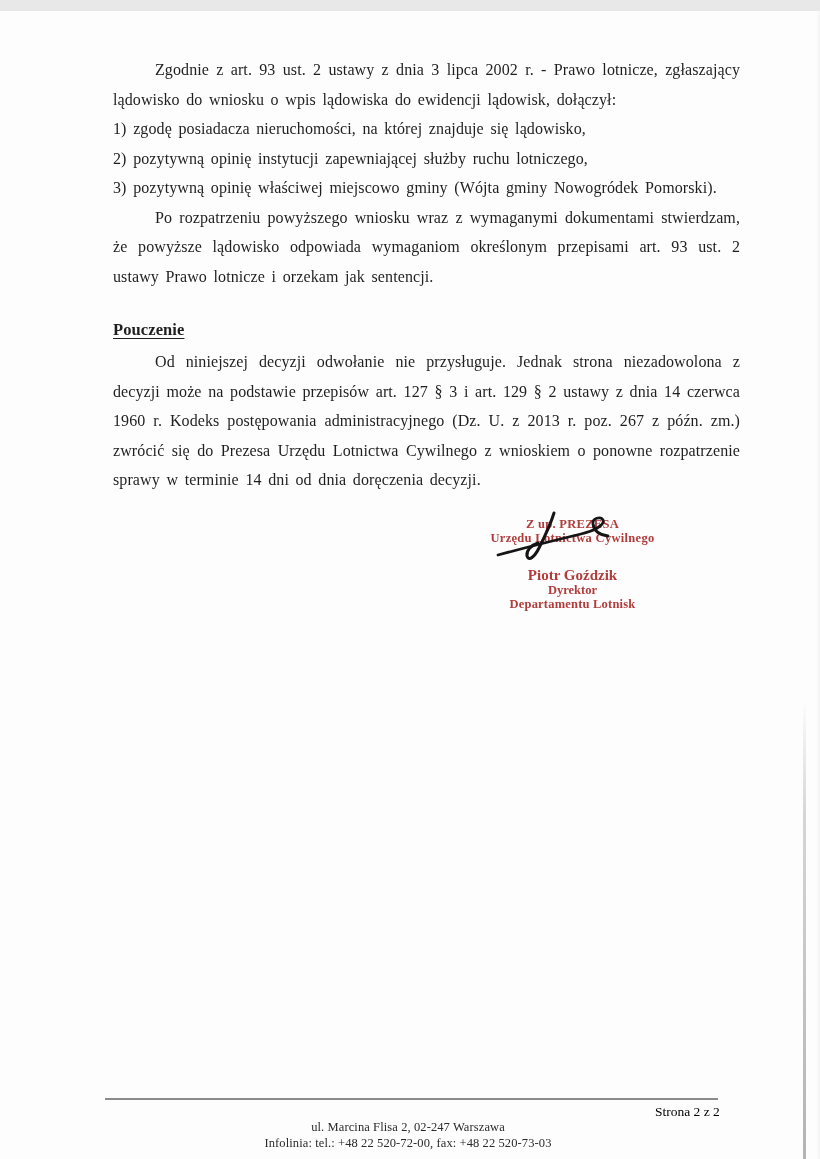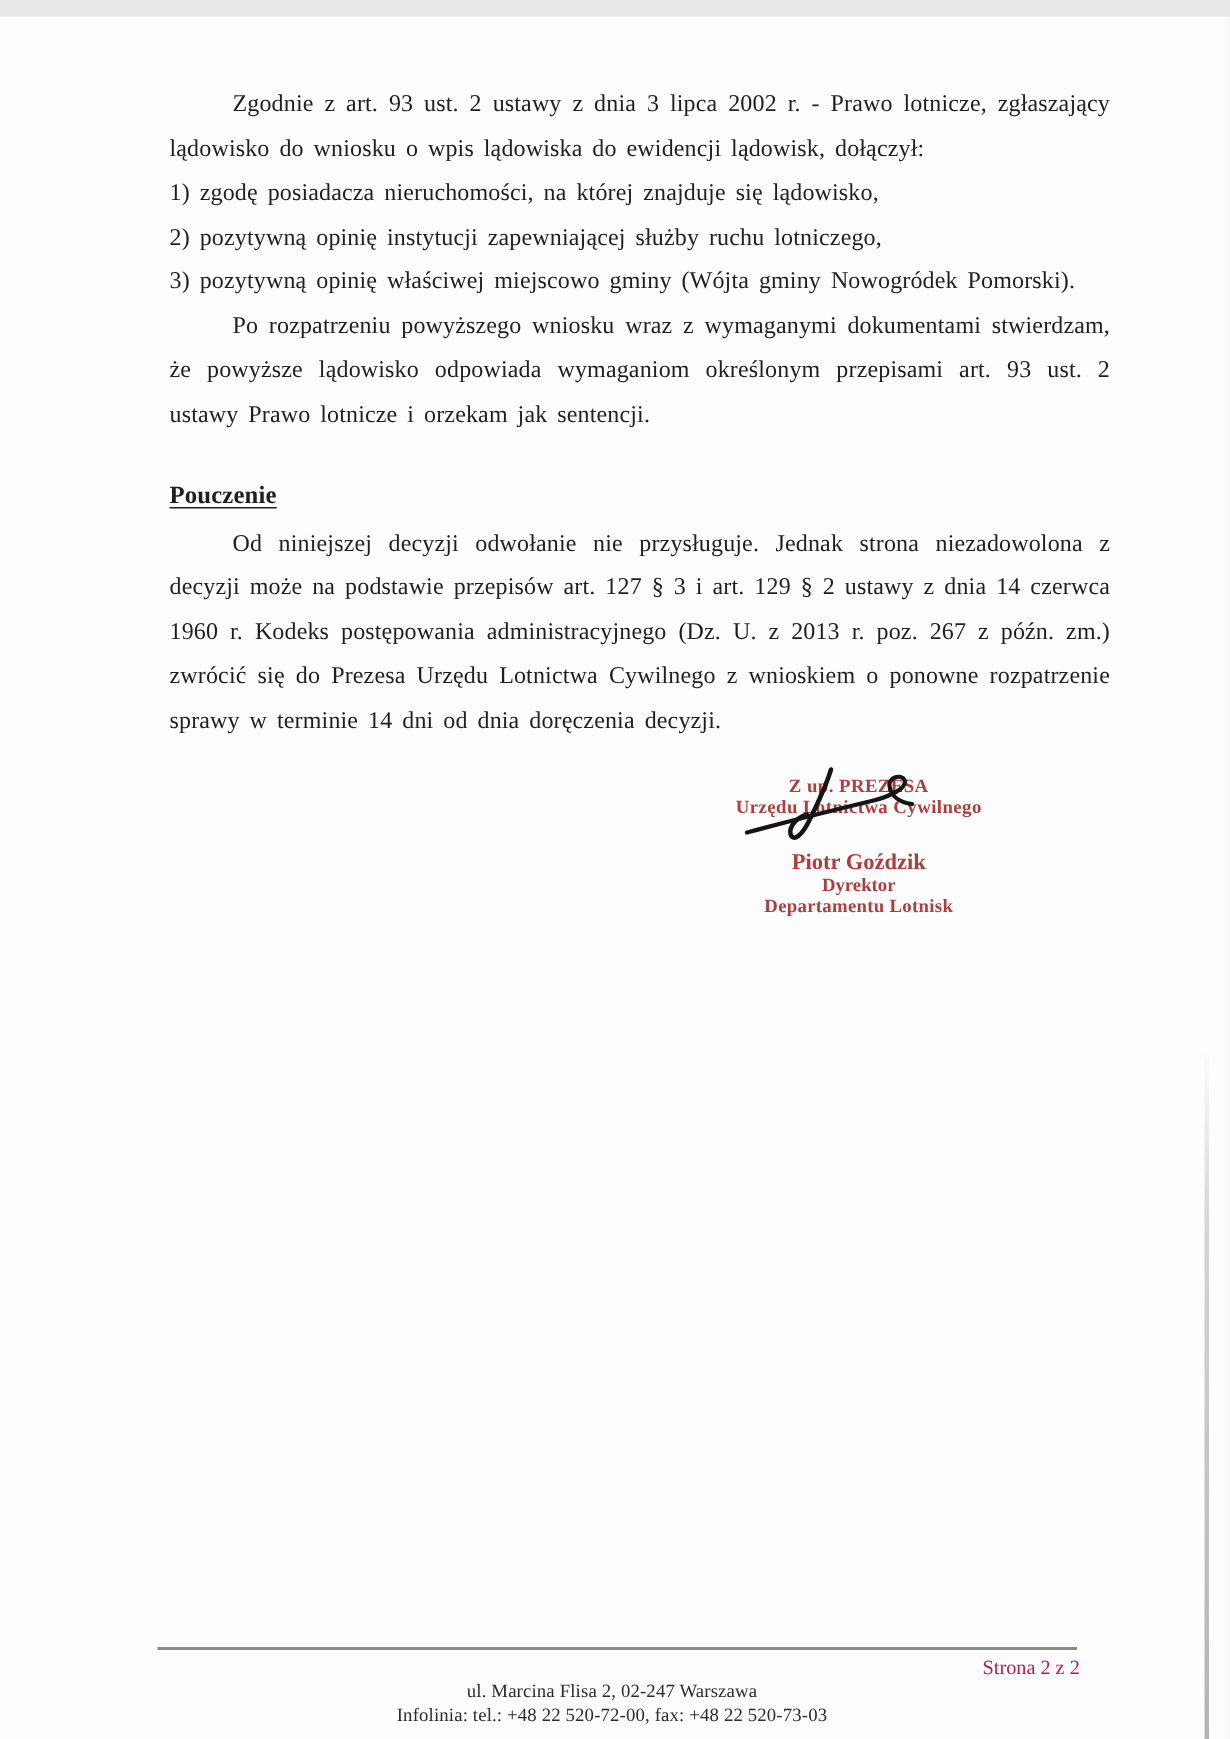--- a/index.html
+++ b/index.html
@@ -105,21 +105,21 @@
     color: #2b2b2b;
     letter-spacing: 0.1px;
   }
   .footer-address div { white-space: nowrap; }
   .page-number {
     position: absolute;
     left: 655px;
     top: 1093px;
     width: 90px;
     font-size: 13.5px;
-    color: #be185d;
+    color: #000000;
   }
   
   .scan-line-right {
     position: absolute;
     left: 803px;
     top: 688px;
     width: 3px;
     height: 471px;
     background: linear-gradient(to bottom,
       rgba(190,190,190,0) 0%,

